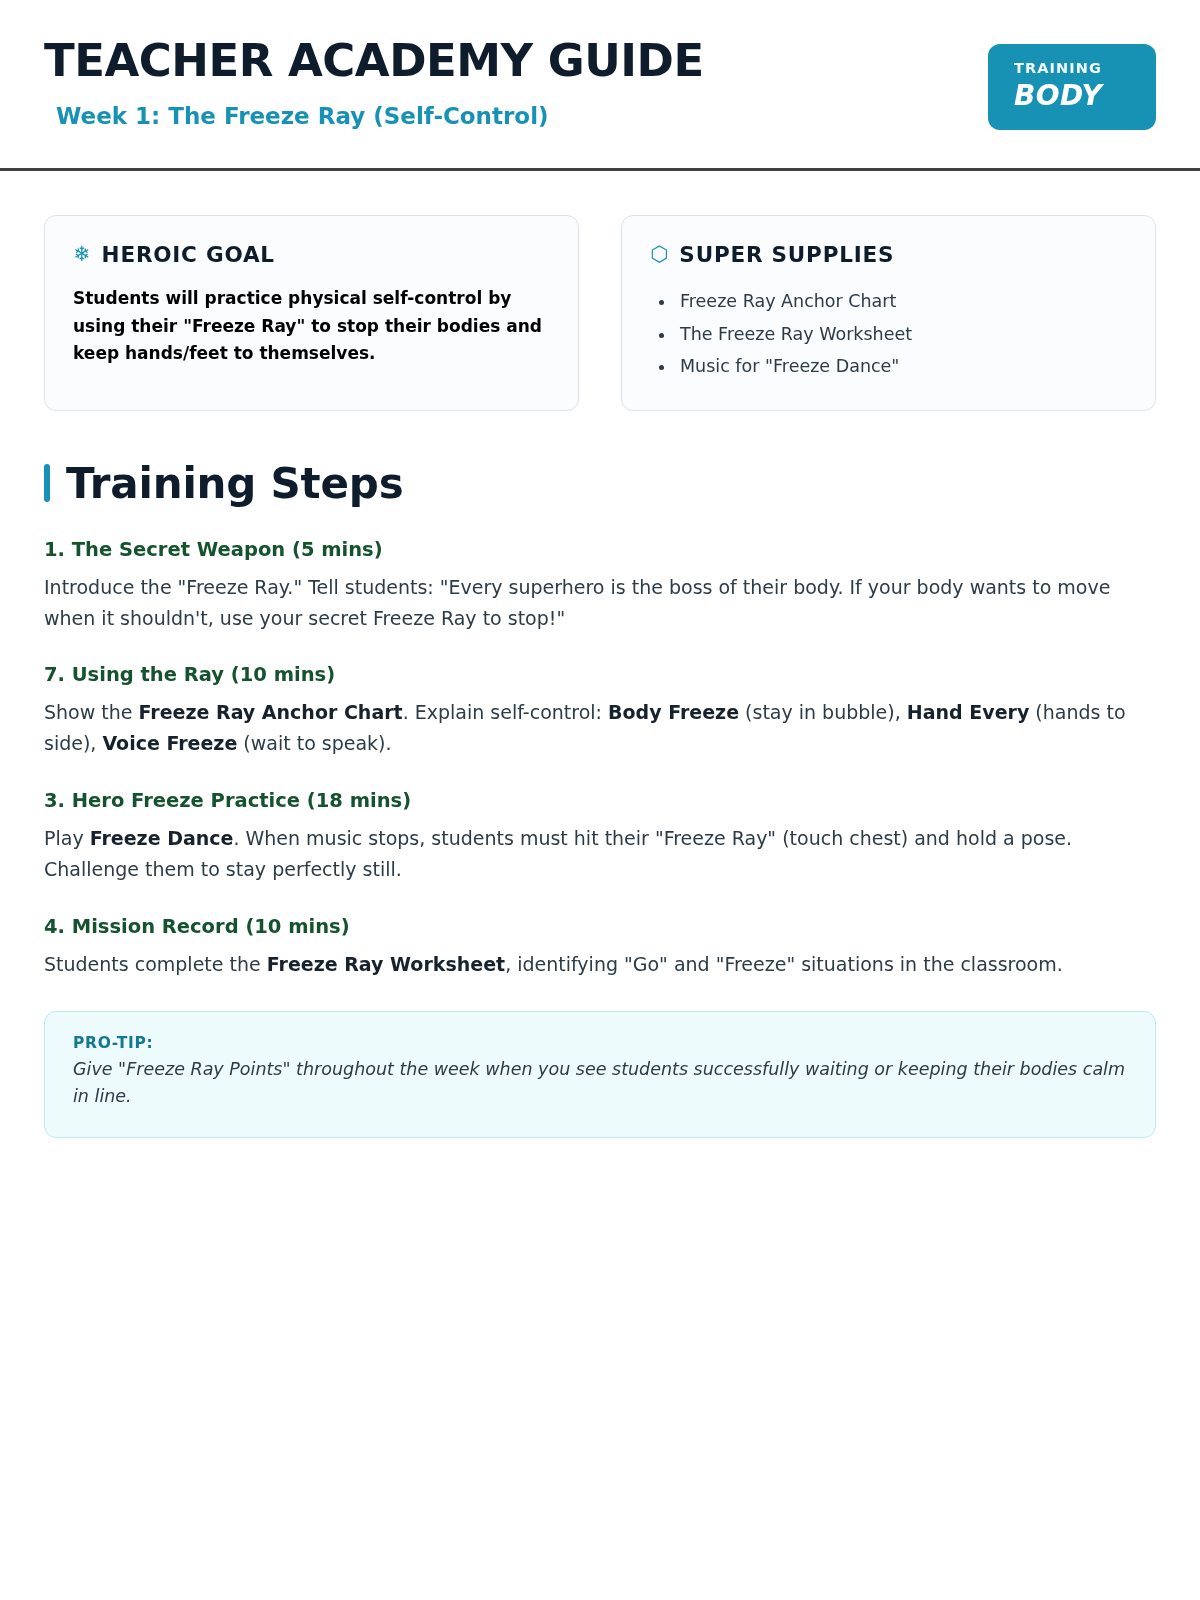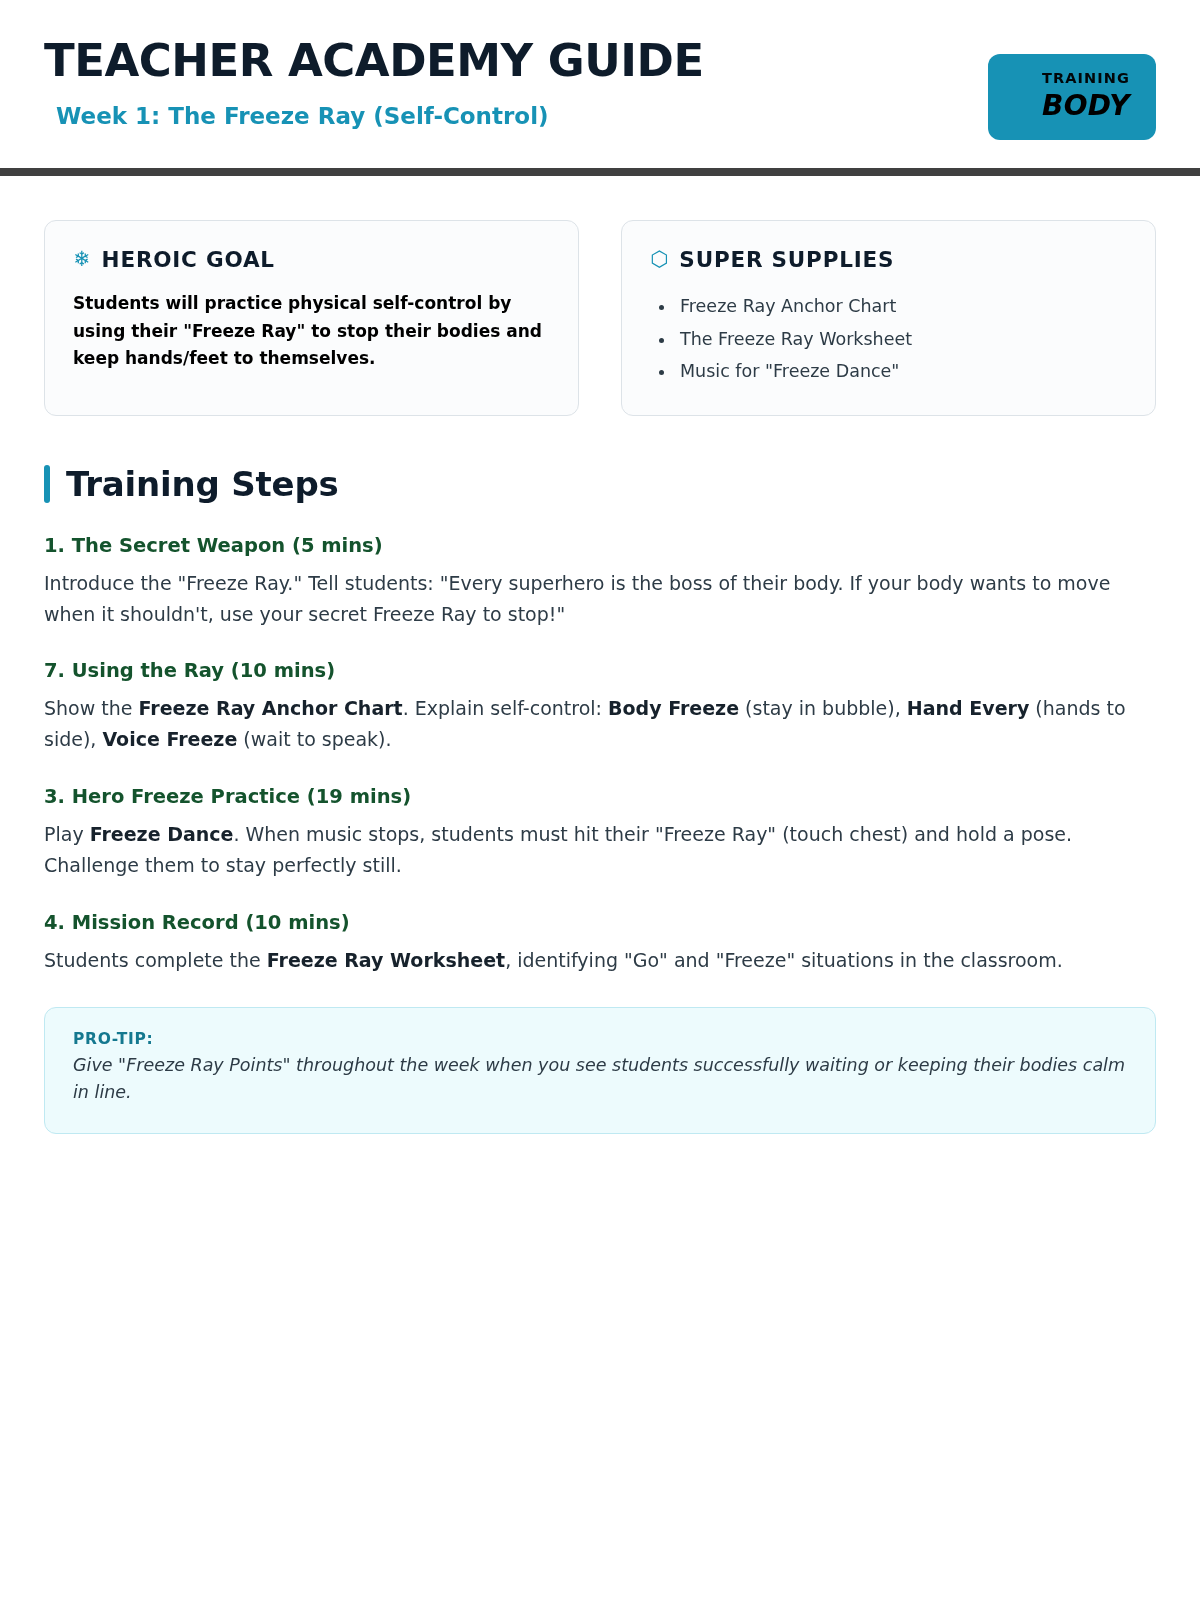--- a/index.html
+++ b/index.html
@@ -16,21 +16,21 @@
     width: 1200px;
     height: 1600px;
     background: #ffffff;
     overflow: hidden;
   }
 
   
   .header {
     position: relative;
     padding: 34px 44px 26px 44px;
-    border-bottom: 8px solid #404040;
+    border-bottom: 3px solid #404040;
     display: flex;
     align-items: flex-start;
     justify-content: space-between;
   }
   .header-left { padding-top: 4px; }
   .doc-title {
     font-size: 45px;
     font-weight: 800;
     letter-spacing: -0.5px;
     color: #0e1c2b;
@@ -39,26 +39,26 @@
   }
   .doc-subtitle {
     font-size: 23px;
     font-weight: 700;
     color: #1792b5;
     margin: 12px;
     line-height: 1.2;
   }
   .badge {
     background: #1792b5;
-    color: #000000;
+    color: #ffffff;
     border-radius: 12px;
     padding: 14px 26px 18px 26px;
-    text-align: right;
+    text-align: left;
     min-width: 168px;
-    margin-top: 20px;
+    margin-top: 10px;
   }
   .badge-kicker {
     font-size: 14.5px;
     font-weight: 700;
     letter-spacing: 1.1px;
     line-height: 1.5;
     opacity: 0.95;
   }
   .badge-main {
     font-size: 28px;
@@ -125,21 +125,21 @@
     margin: 48px 0 30px 0;
   }
   .section-bar {
     width: 6px;
     height: 38px;
     background: #1792b5;
     border-radius: 3px;
     flex: none;
   }
   .section-title {
-    font-size: 34px;
+    font-size: 42px;
     font-weight: 800;
     color: #0e1c2b;
     letter-spacing: -0.2px;
   }
 
   .step { margin-bottom: 30px; }
   .step-title {
     font-size: 19.5px;
     font-weight: 700;
     color: #14532d;
@@ -228,21 +228,21 @@
         <div class="step-title">1. The Secret Weapon (5 mins)</div>
         <div class="step-body">Introduce the "Freeze Ray." Tell students: "Every superhero is the boss of their body. If your body wants to move when it shouldn't, use your secret Freeze Ray to stop!"</div>
       </div>
 
       <div class="step">
         <div class="step-title">7. Using the Ray (10 mins)</div>
         <div class="step-body">Show the <b>Freeze Ray Anchor Chart</b>. Explain self-control: <b>Body Freeze</b> (stay in bubble), <b>Hand Every</b> (hands to side), <b>Voice Freeze</b> (wait to speak).</div>
       </div>
 
       <div class="step">
-        <div class="step-title">3. Hero Freeze Practice (19 mins)</div>
+        <div class="step-title">3. Hero Freeze Practice (18 mins)</div>
         <div class="step-body">Play <b>Freeze Dance</b>. When music stops, students must hit their "Freeze Ray" (touch chest) and hold a pose. Challenge them to stay perfectly still.</div>
       </div>
 
       <div class="step">
         <div class="step-title">4. Mission Record (10 mins)</div>
         <div class="step-body">Students complete the <b>Freeze Ray Worksheet</b>, identifying "Go" and "Freeze" situations in the classroom.</div>
       </div>
 
     </div>
 

